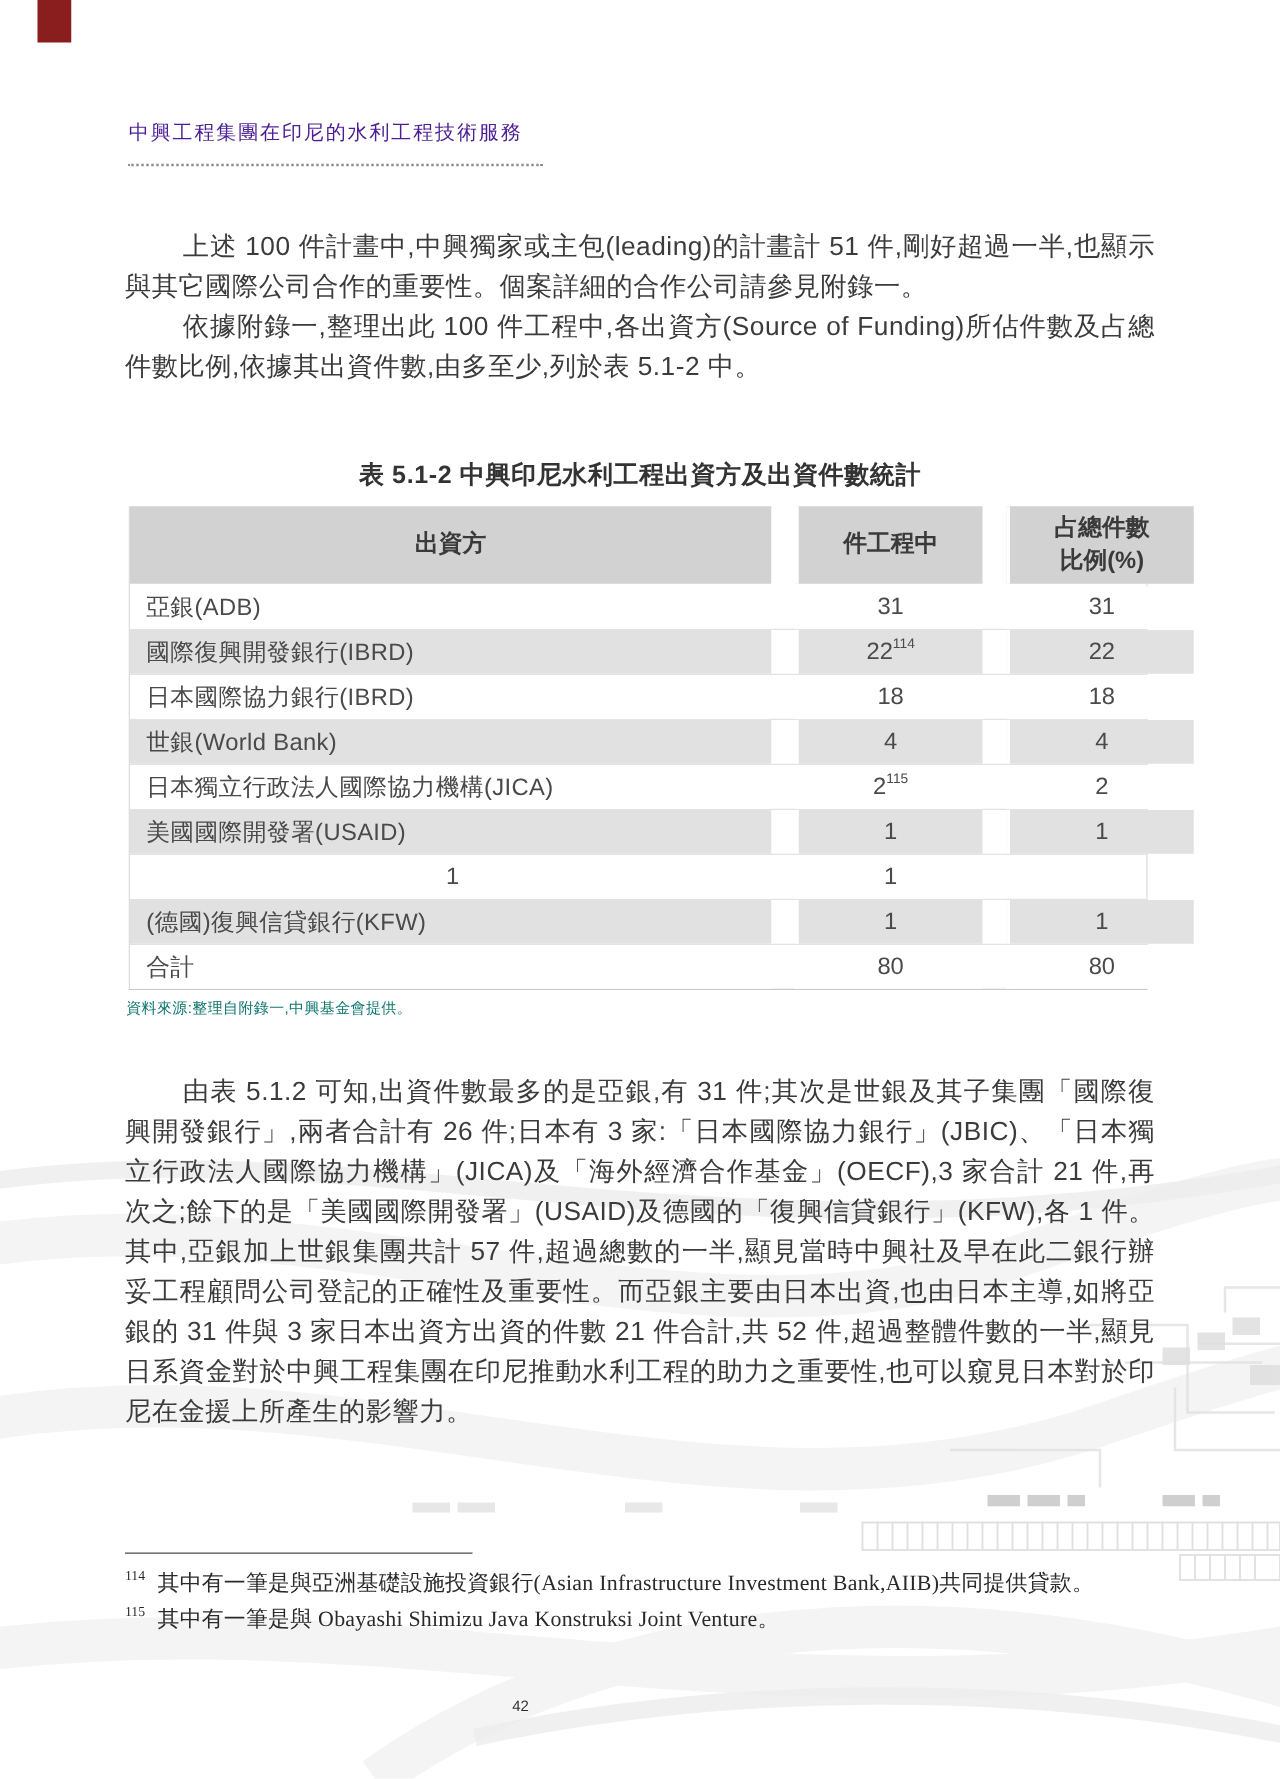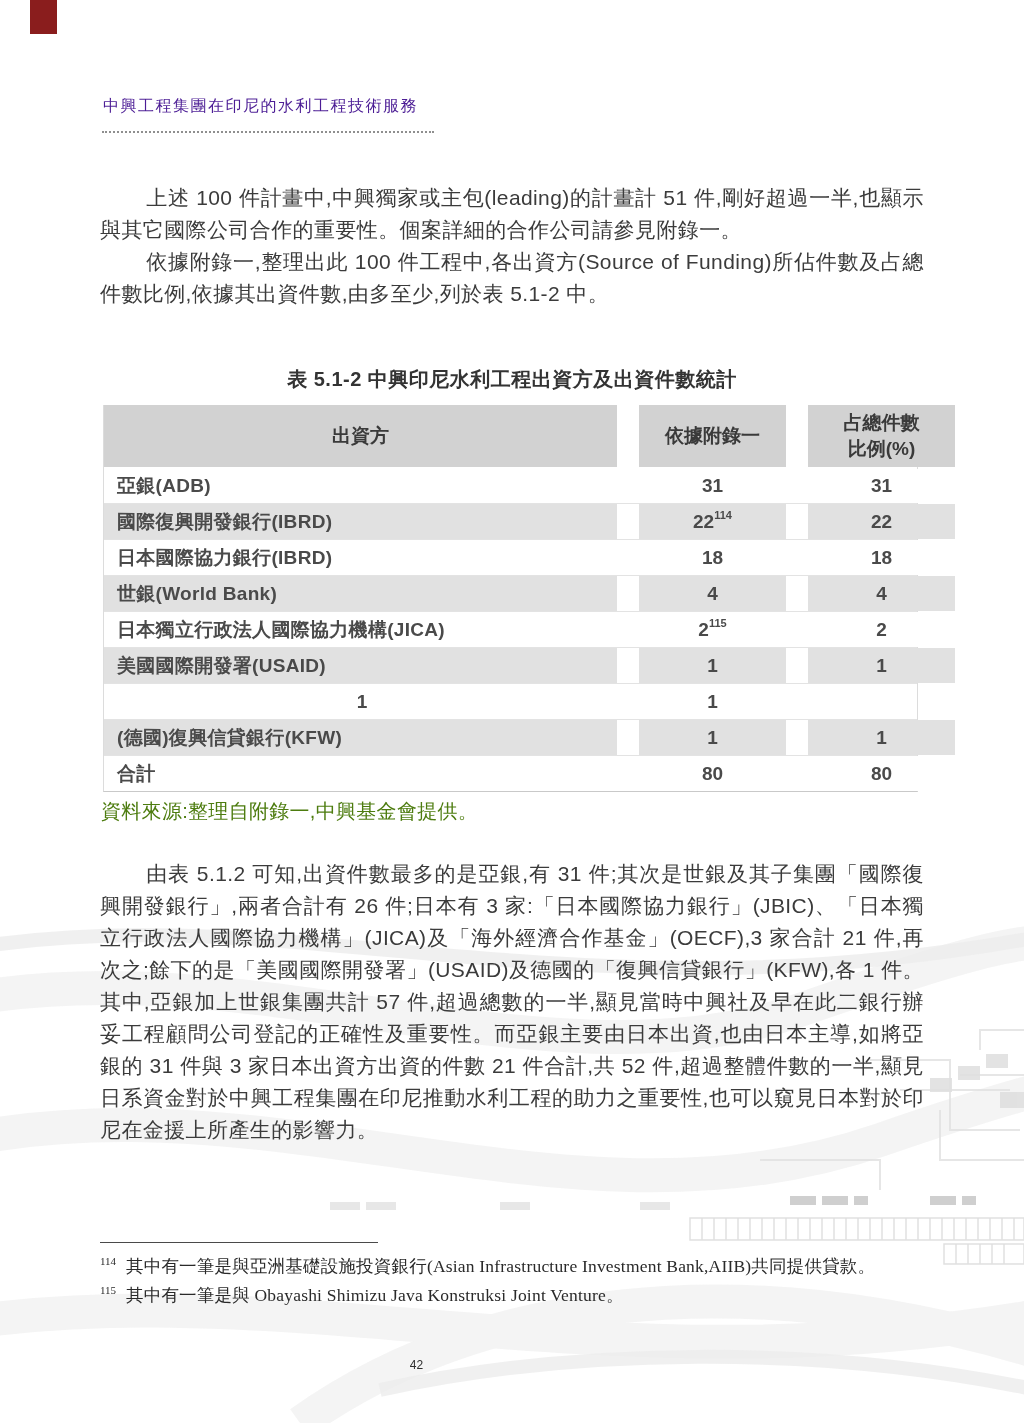--- a/index.html
+++ b/index.html
@@ -111,41 +111,40 @@
     line-height: 26px;
   }
   .thead .cell.c1 { }
   .tbody .trow { height: 36px; border-top: 1px solid #e3e3e3; }
   .tbody .trow:first-child { border-top: 2px solid #ffffff; }
   .tbody .cell {
     display: flex;
     align-items: center;
     justify-content: center;
     background: #ffffff;
-    font-weight: bold;
   }
   .tbody .trow.alt .cell { background: #e1e1e1; }
   .tbody .cell.c1 {
     justify-content: flex-start;
     padding-left: 13px;
     letter-spacing: 0.3px;
   }
   .tbody sup {
     font-size: 11px;
     line-height: 1;
     position: relative;
     top: -6px;
     color: #4a4a4a;
   }
 
   .source-note {
     position: absolute;
     left: 101px; top: 798px;
-    font-size: 20px;
-    color: #4d7c0f;
+    font-size: 12px;
+    color: #0f766e;
     letter-spacing: 0.3px;
   }
 
   
   .fn-rule {
     position: absolute;
     left: 100px; top: 1242px;
     width: 278px; height: 0;
     border-top: 1.5px solid #4a4a4a;
   }
@@ -250,21 +249,21 @@
     <div class="para-block-1">
       <p class="para">上述 100 件計畫中,中興獨家或主包(leading)的計畫計 51 件,剛好超過一半,也顯示與其它國際公司合作的重要性。個案詳細的合作公司請參見附錄一。</p>
       <p class="para">依據附錄一,整理出此 100 件工程中,各出資方(Source of Funding)所佔件數及占總件數比例,依據其出資件數,由多至少,列於表 5.1-2 中。</p>
     </div>
 
     <div class="table-title">表 5.1-2 中興印尼水利工程出資方及出資件數統計</div>
 
     <div class="funding-table">
       <div class="trow thead">
         <div class="cell c1">出資方</div>
-        <div class="cell c2">依據附錄一</div>
+        <div class="cell c2">件工程中</div>
         <div class="cell c3">
           <div>占總件數</div>
           <div>比例(%)</div>
         </div>
       </div>
 
       <div class="tbody">
         <div class="trow">
           <div class="cell c1">亞銀(ADB)</div>
           <div class="cell c2">

